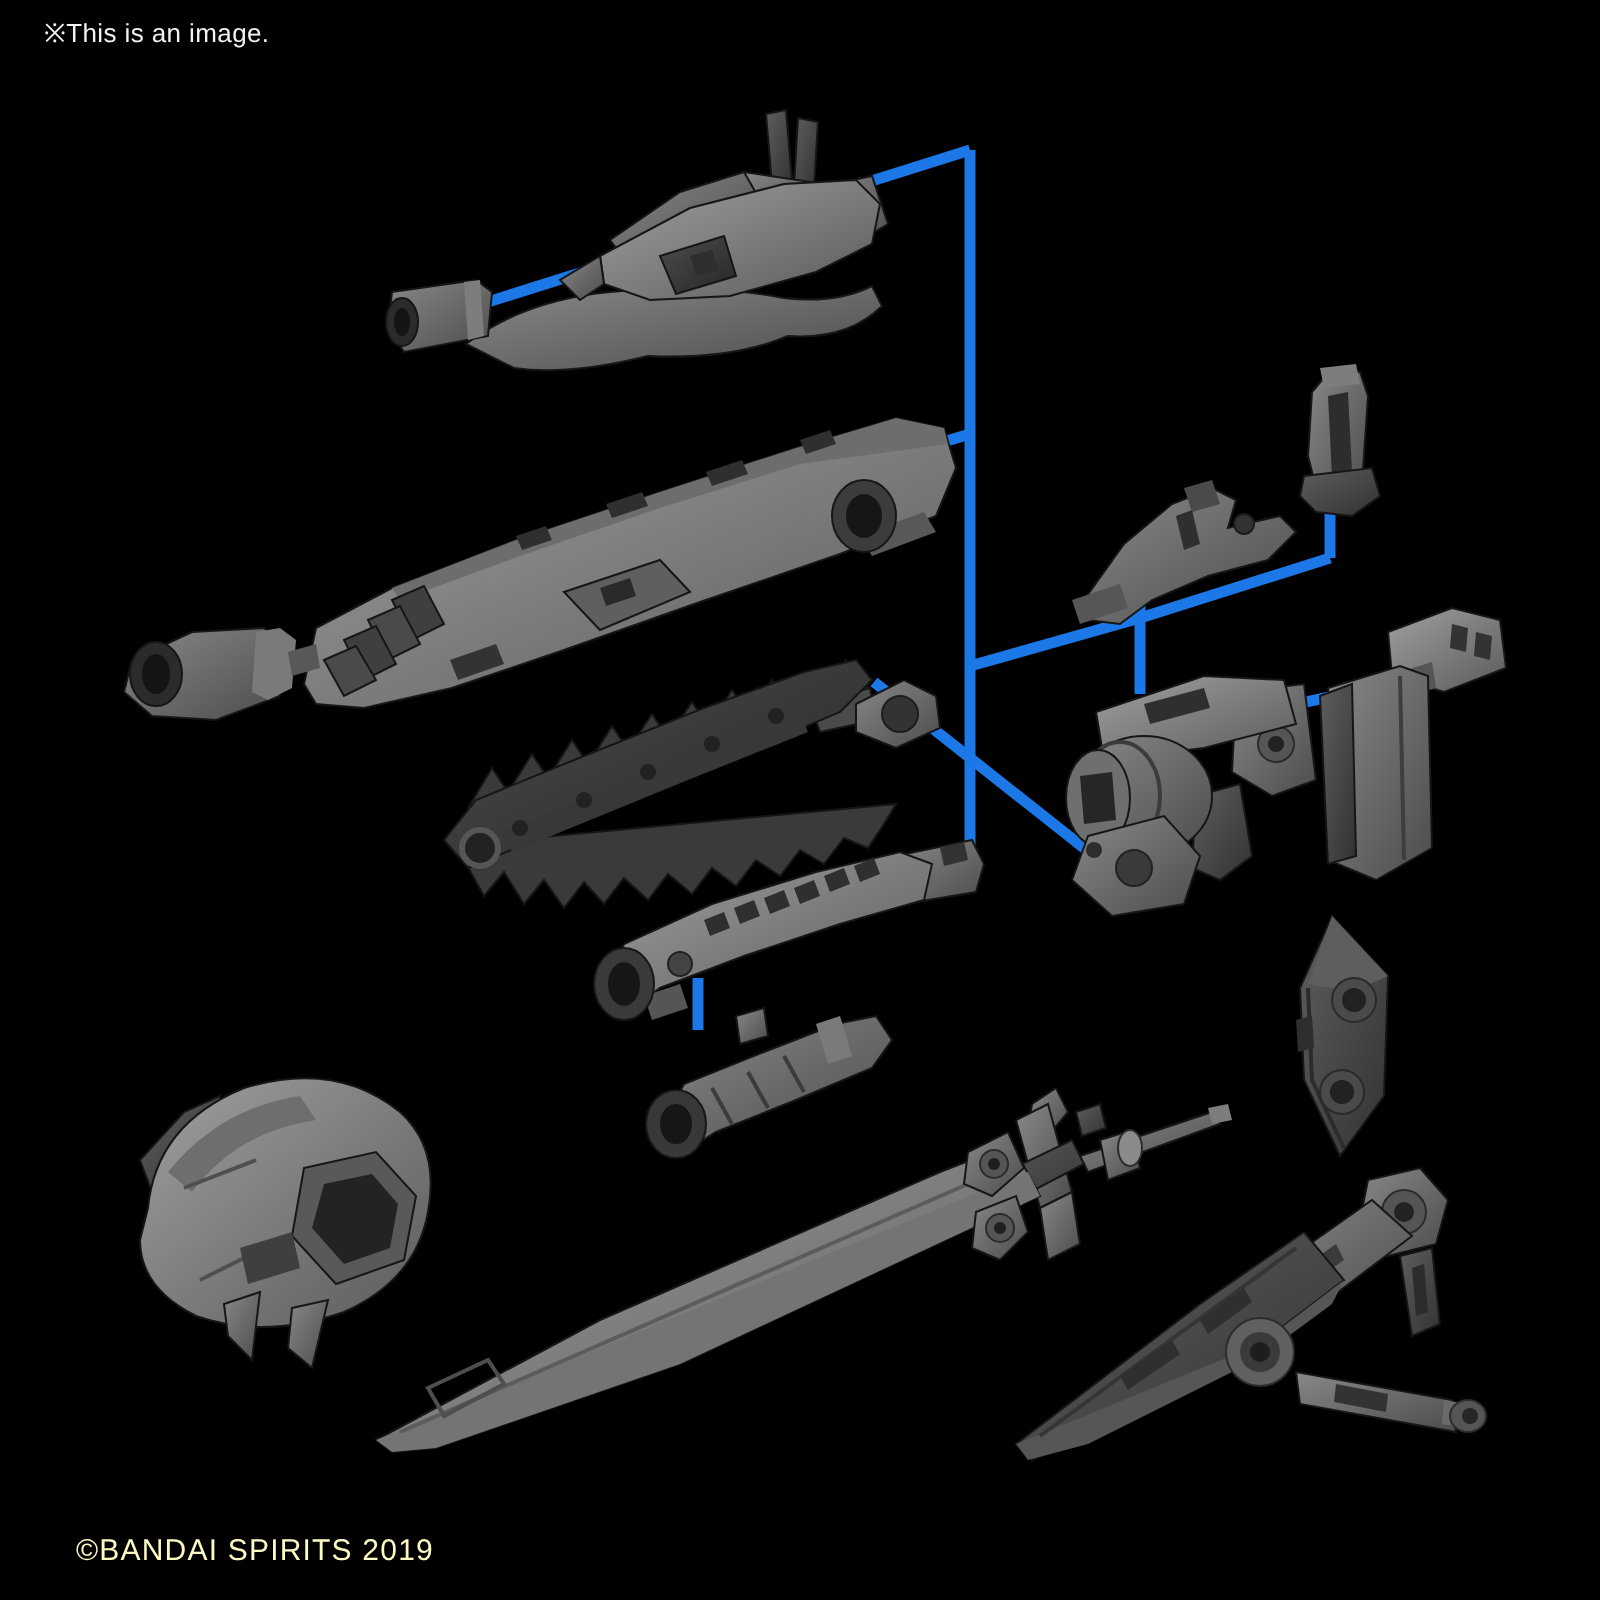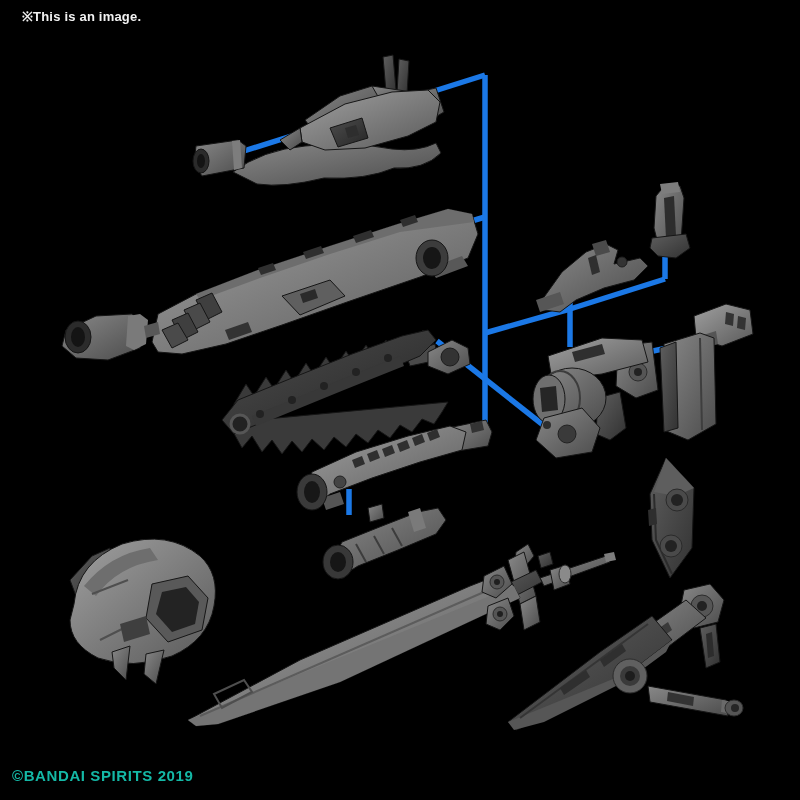--- a/index.html
+++ b/index.html
@@ -1,20 +1,20 @@
 <!DOCTYPE html>
 <html><head>
 <meta charset="utf-8">
 <style>
   html,body{margin:0;padding:0;background:#000;}
   .canvas{position:relative;width:800px;height:800px;background:#000;overflow:hidden;
-          font-family:"Liberation Sans",sans-serif;font-weight:bold;}
+          font-family:"Liberation Sans",sans-serif;}
   .notes{position:absolute;left:22px;top:8px;color:#f2f2f2;font-size:13px;line-height:18px;
          letter-spacing:0.2px;white-space:pre;}
-  .copyright{position:absolute;left:12px;top:767px;color:#14b8a6;font-size:15px;
+  .copyright{position:absolute;left:38px;top:767px;color:#fef9c3;font-size:15px;
              letter-spacing:0.6px;}
   svg{position:absolute;left:0;top:0;}
   .ol{stroke:#161616;stroke-width:1;}
 </style>
 </head>
 <body>
 
 <div class="canvas" style="background: rgb(0, 0, 0);">
 
   <div class="notes"><span>※This is an image.</span><br>

